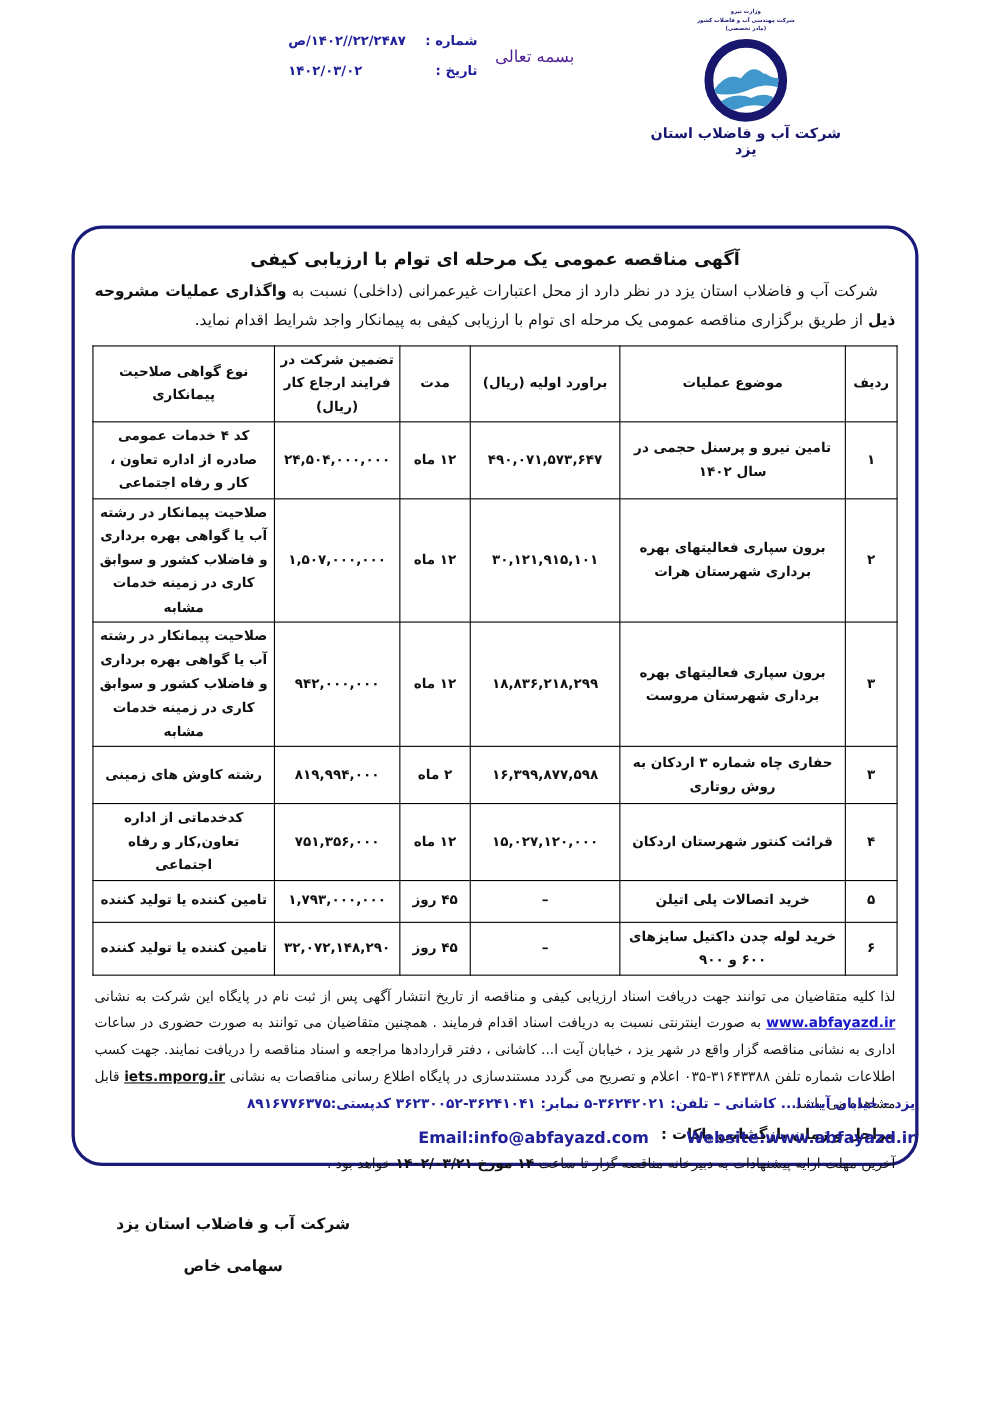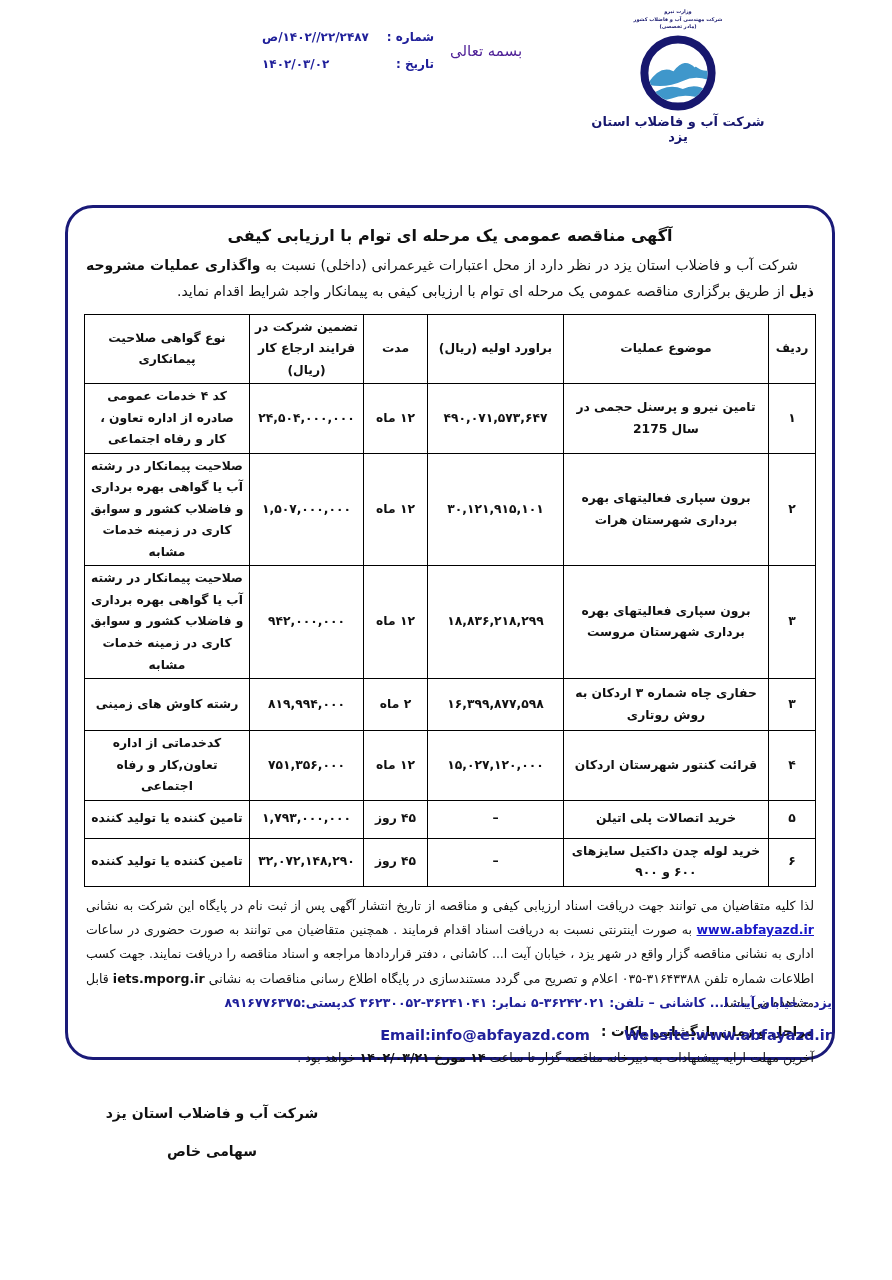--- a/index.html
+++ b/index.html
@@ -44,21 +44,21 @@
   tbody tr:nth-child(1) { height:57px; }
   tbody tr:nth-child(2) { height:90px; }
   tbody tr:nth-child(3) { height:96px; }
   tbody tr:nth-child(4) { height:52px; }
   tbody tr:nth-child(5) { height:46px; }
   tbody tr:nth-child(6) { height:38px; }
   tbody tr:nth-child(7) { height:44px; }
 
   .para { font-size:12.5px; line-height:1.95; text-align:justify; margin:7px 2px 0; }
   .link { color:#1717c9; text-decoration:underline; font-weight:bold; unicode-bidi:isolate; direction:ltr; }
-  .site { font-weight:bold; unicode-bidi:isolate; direction:ltr; }
+  .site { font-weight:bold; unicode-bidi:isolate; direction:ltr;text-decoration:underline; }
   .heading { font-weight:bold; font-size:13.5px; margin:8px 2px 0; }
 
   .signature { margin:24px 478px 0 0; width:252px; text-align:center; font-weight:bold; font-size:14px; line-height:2.7; }
 
   .footer { position:absolute; bottom:14px; left:0; right:0; text-align:right; color:#20209a; }
   .footer-fa { font-size:12.5px; font-weight:bold; direction:rtl; }
   .footer-en { font-size:14.5px; font-weight:bold; direction:ltr; margin-top:17px; }
   .footer-en .gap { display:inline-block; width:34px; }
 </style>
 </head>
@@ -118,21 +118,21 @@
         <th>موضوع عملیات</th>
         <th>براورد اولیه (ریال)</th>
         <th>مدت</th>
         <th>تضمین شرکت در فرایند ارجاع کار (ریال)</th>
         <th>نوع گواهی صلاحیت پیمانکاری</th>
       </tr>
     </thead>
     <tbody>
       <tr>
         <td>۱</td>
-        <td>تامین نیرو و پرسنل حجمی در سال 2175</td>
+        <td>تامین نیرو و پرسنل حجمی در سال ۱۴۰۲</td>
         <td><span class="ltr">۴۹۰,۰۷۱,۵۷۳,۶۴۷</span></td>
         <td>۱۲ ماه</td>
         <td><span class="ltr">۲۴,۵۰۴,۰۰۰,۰۰۰</span></td>
         <td>کد ۴ خدمات عمومی صادره از اداره تعاون ، کار و رفاه اجتماعی</td>
       </tr>
       <tr>
         <td>۲</td>
         <td>برون سپاری فعالیتهای بهره برداری شهرستان هرات</td>
         <td><span class="ltr">۳۰,۱۲۱,۹۱۵,۱۰۱</span></td>
         <td>۱۲ ماه</td>

